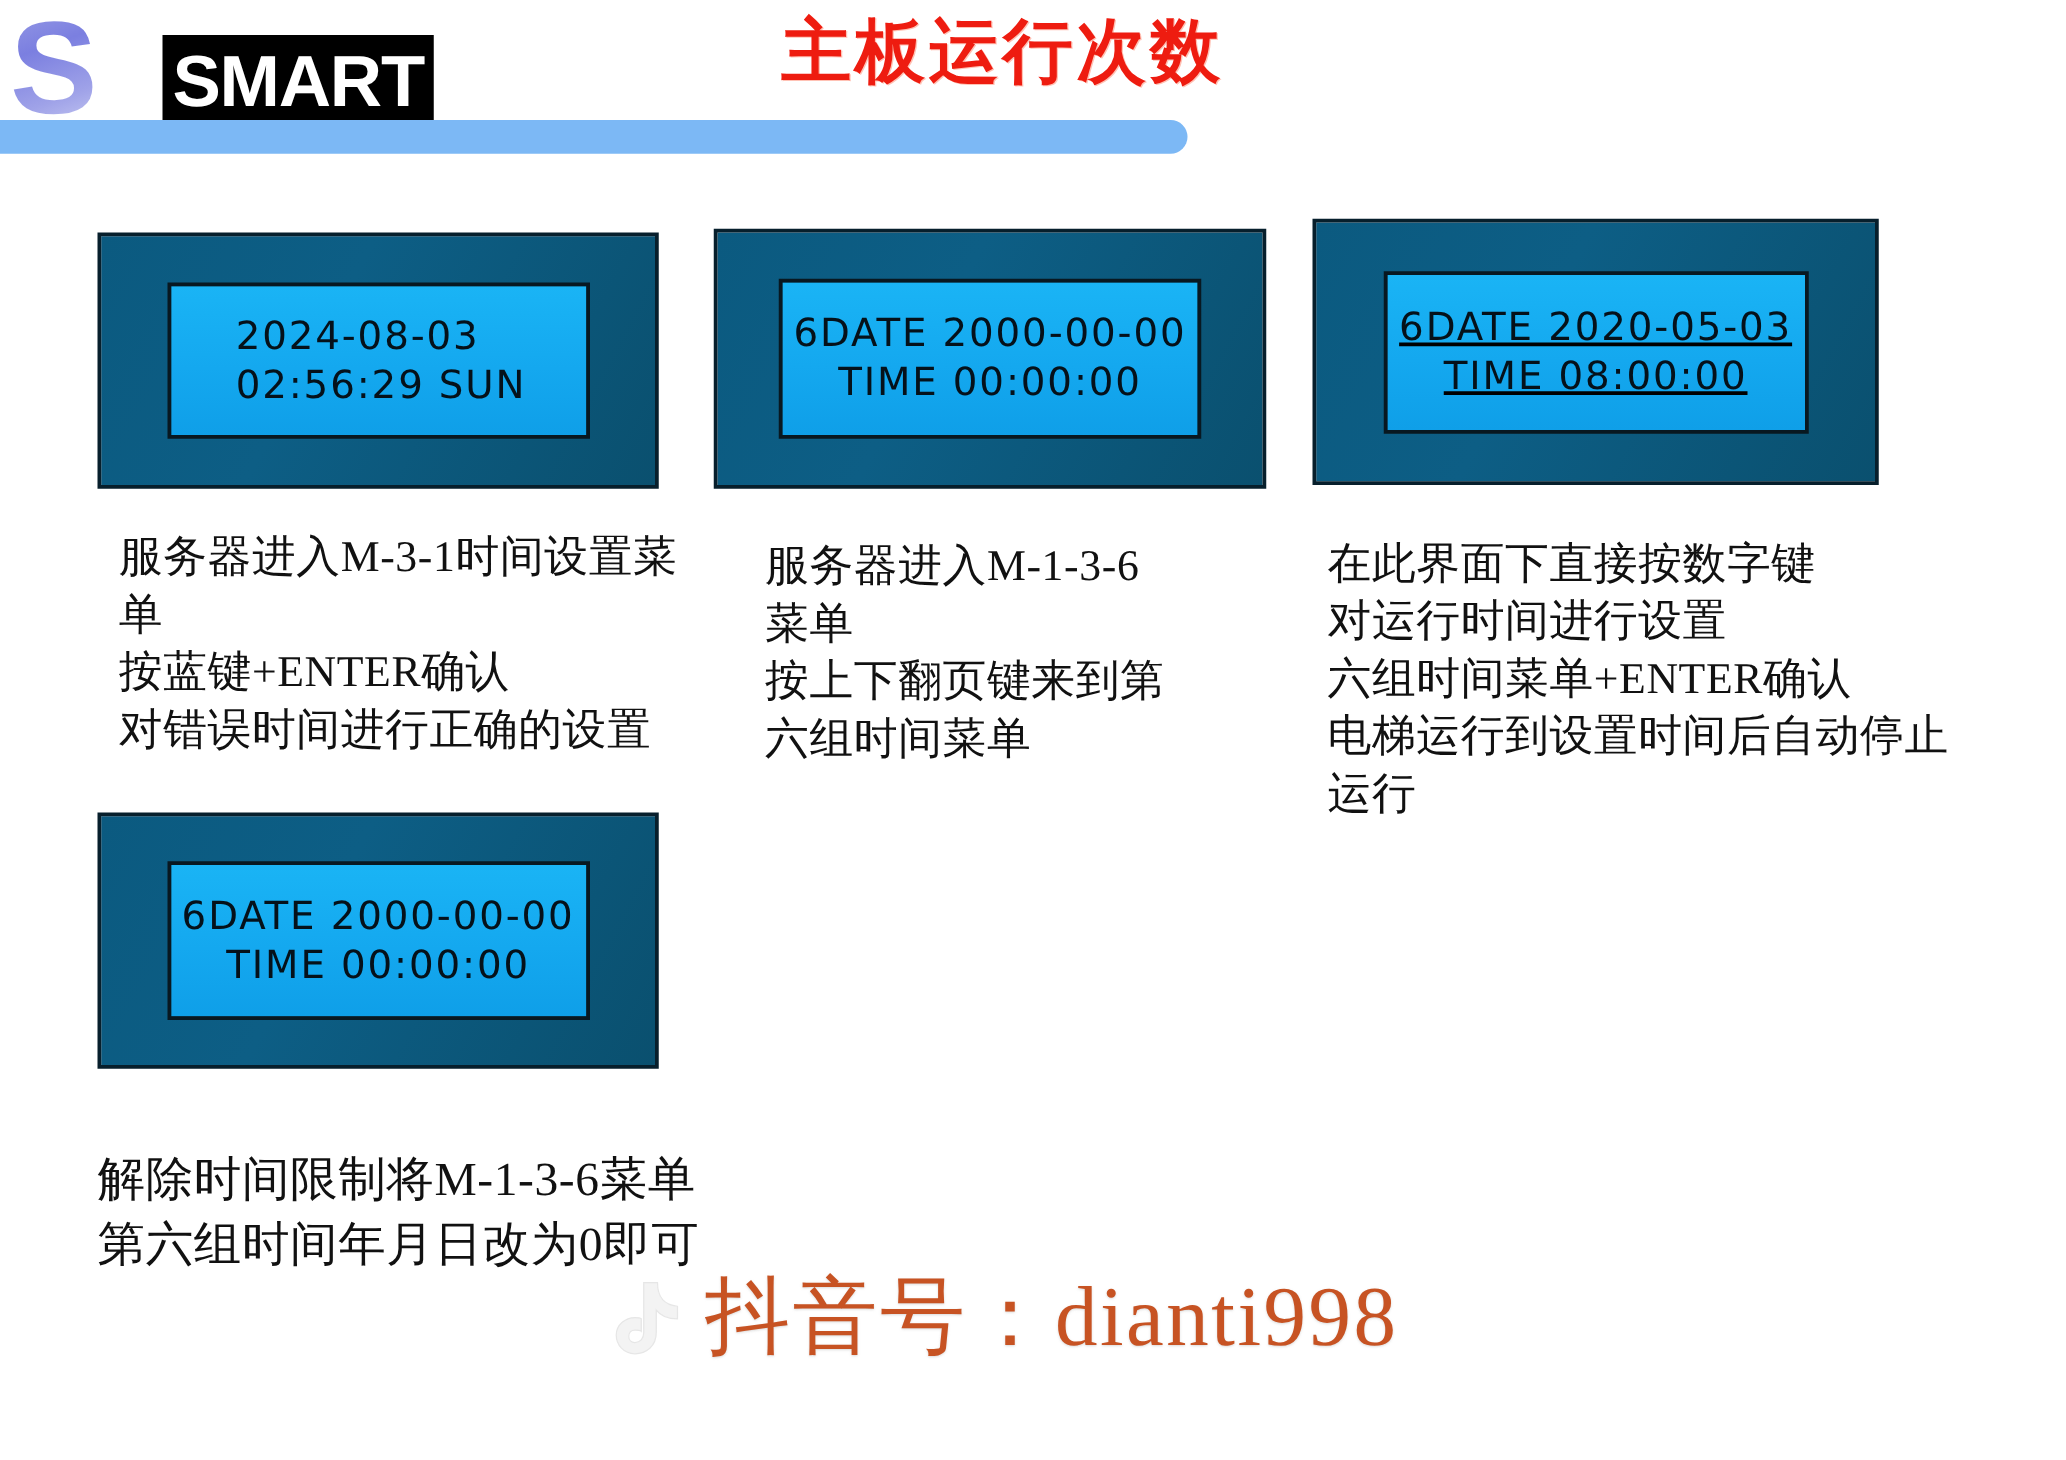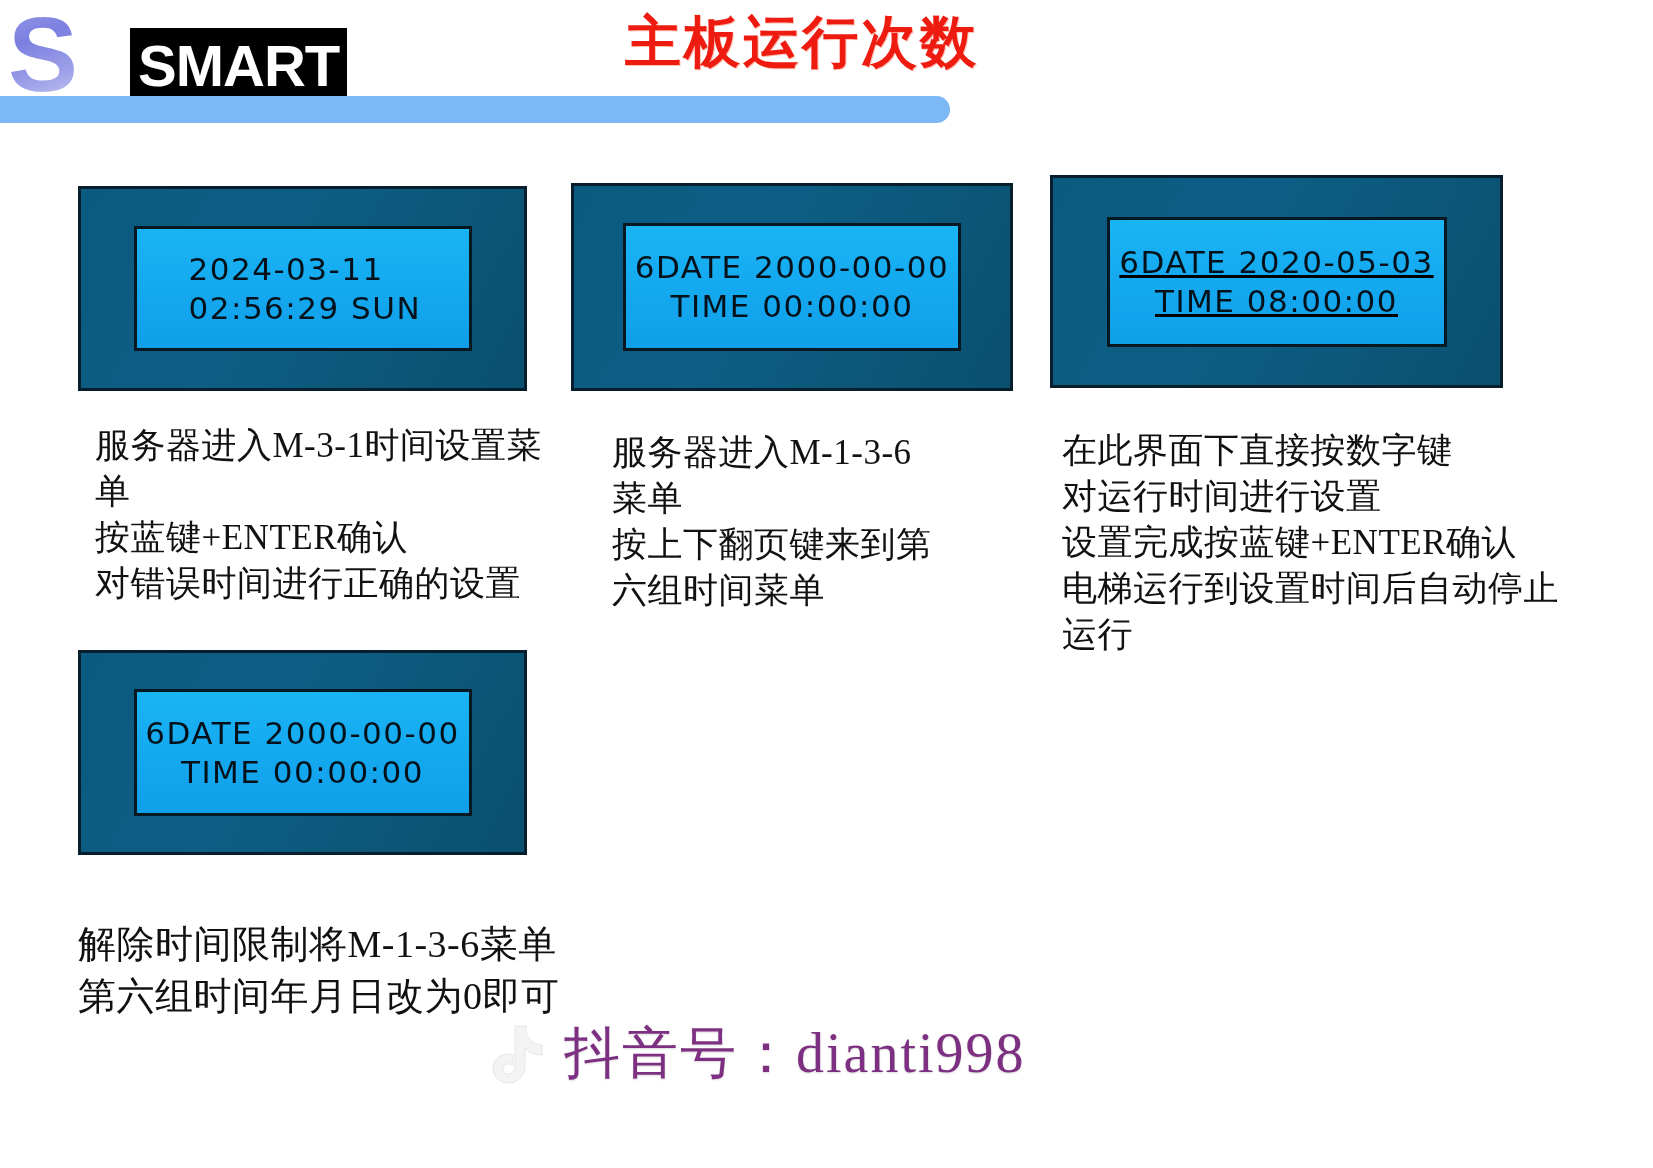--- a/index.html
+++ b/index.html
@@ -139,41 +139,41 @@
     top: 1022px;
     display: flex;
     align-items: center;
     gap: 18px;
     opacity: 0.9;
     pointer-events: none;
   }
   #watermark-icon svg { display: block; }
   #watermark-text {
     font-family: "Liberation Serif", serif;
-    font-size: 56px;
+    font-size: 68px;
     line-height: 62px;
-    color: #701a75;
+    color: #c2410c;
     text-shadow: 0 1px 2px rgba(200,200,200,0.75);
     letter-spacing: 2px;
     white-space: pre;
   }
 </style>
 </head>
 <body>
 
 <div id="header">
   <div id="logo-s">S</div>
   <div id="logo-smart">SMART</div>
   <div id="page-title">主板运行次数</div>
   <div id="header-bar"></div>
 </div>
 
 <div class="lcd-panel" id="panel-1">
   <div class="lcd-screen">
-    <div class="lcd-line">2024-03-11</div>
+    <div class="lcd-line">2024-08-03</div>
     <div class="lcd-line">02:56:29 SUN</div>
   </div>
 </div>
 
 <div class="lcd-panel" id="panel-2">
   <div class="lcd-screen">
     <div class="lcd-line">6DATE 2000-00-00</div>
     <div class="lcd-line">TIME 00:00:00</div>
   </div>
 </div>
@@ -194,21 +194,21 @@
 
 <div class="caption" id="caption-1">服务器进入M-3-1时间设置菜单
 按蓝键+ENTER确认
 对错误时间进行正确的设置</div>
 <div class="caption" id="caption-2">服务器进入M-1-3-6
 菜单
 按上下翻页键来到第
 六组时间菜单</div>
 <div class="caption" id="caption-3">在此界面下直接按数字键
 对运行时间进行设置
-设置完成按蓝键+ENTER确认
+六组时间菜单+ENTER确认
 电梯运行到设置时间后自动停止
 运行</div>
 <div class="caption" id="caption-4">解除时间限制将M-1-3-6菜单
 第六组时间年月日改为0即可</div>
 
 <div id="watermark">
   <span id="watermark-icon">
     <svg width="56" height="62" viewBox="0 0 56 62" aria-hidden="true">
       <path d="M36 4 C36 17 42 22 52 23 L52 33 C44 33 38 30 35 26 L35 44 C35 55 27 61 18 61 C9 61 3 54 3 46 C3 38 10 32 18 32 C20 32 22 32 23 33 L23 43 C22 42 20 42 18 42 C15 42 13 44 13 47 C13 50 15 52 18 52 C22 52 25 49 25 44 L25 4 Z" fill="#f2f2f2" stroke="#e4e4e4" stroke-width="1"></path>
     </svg>

